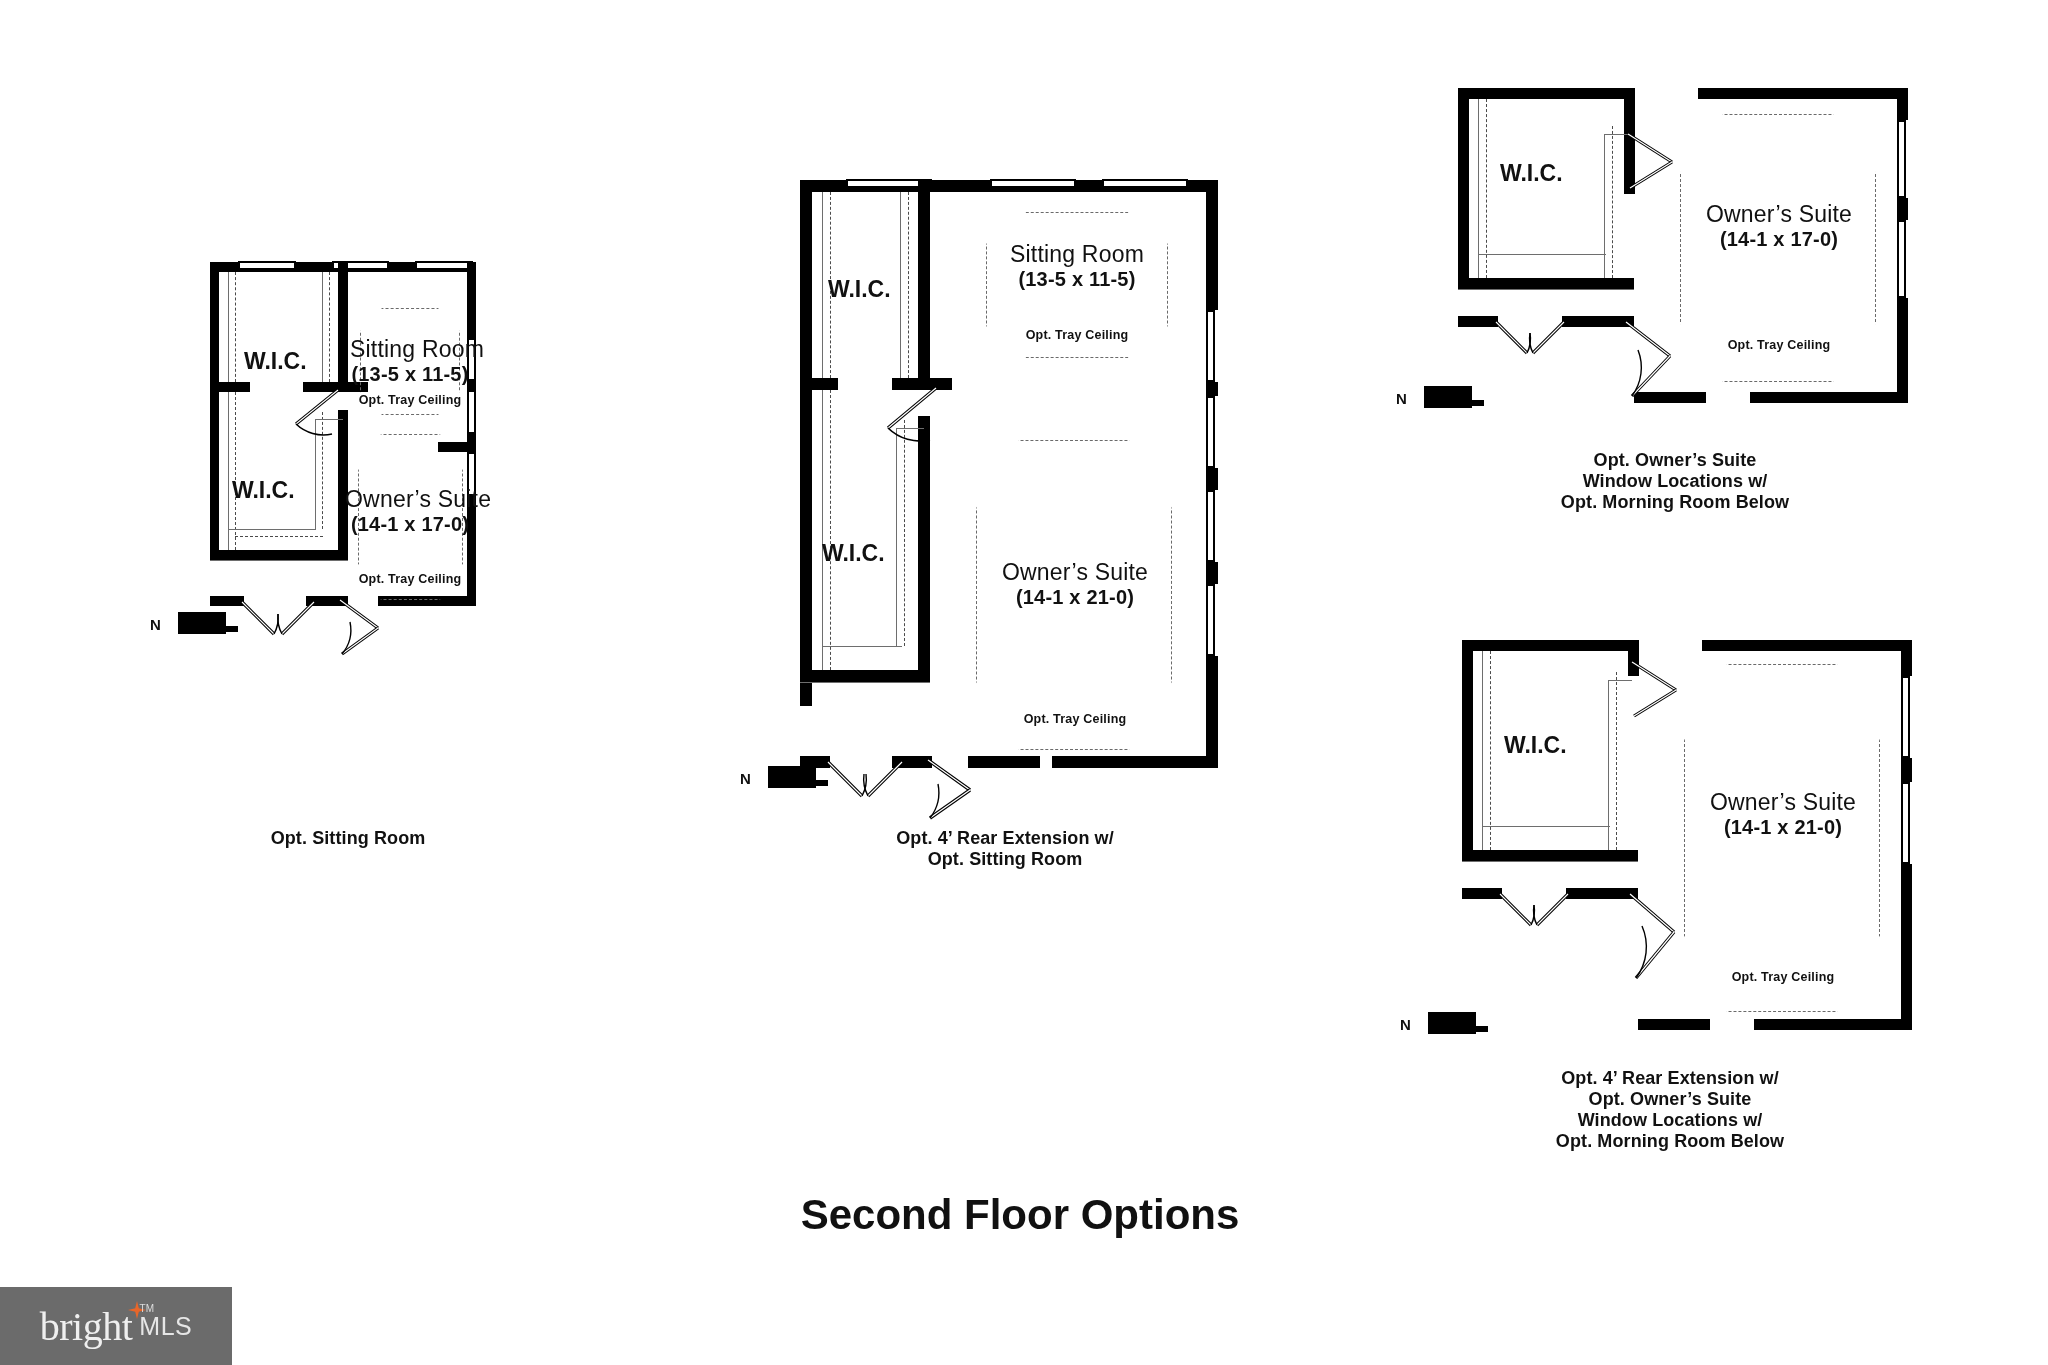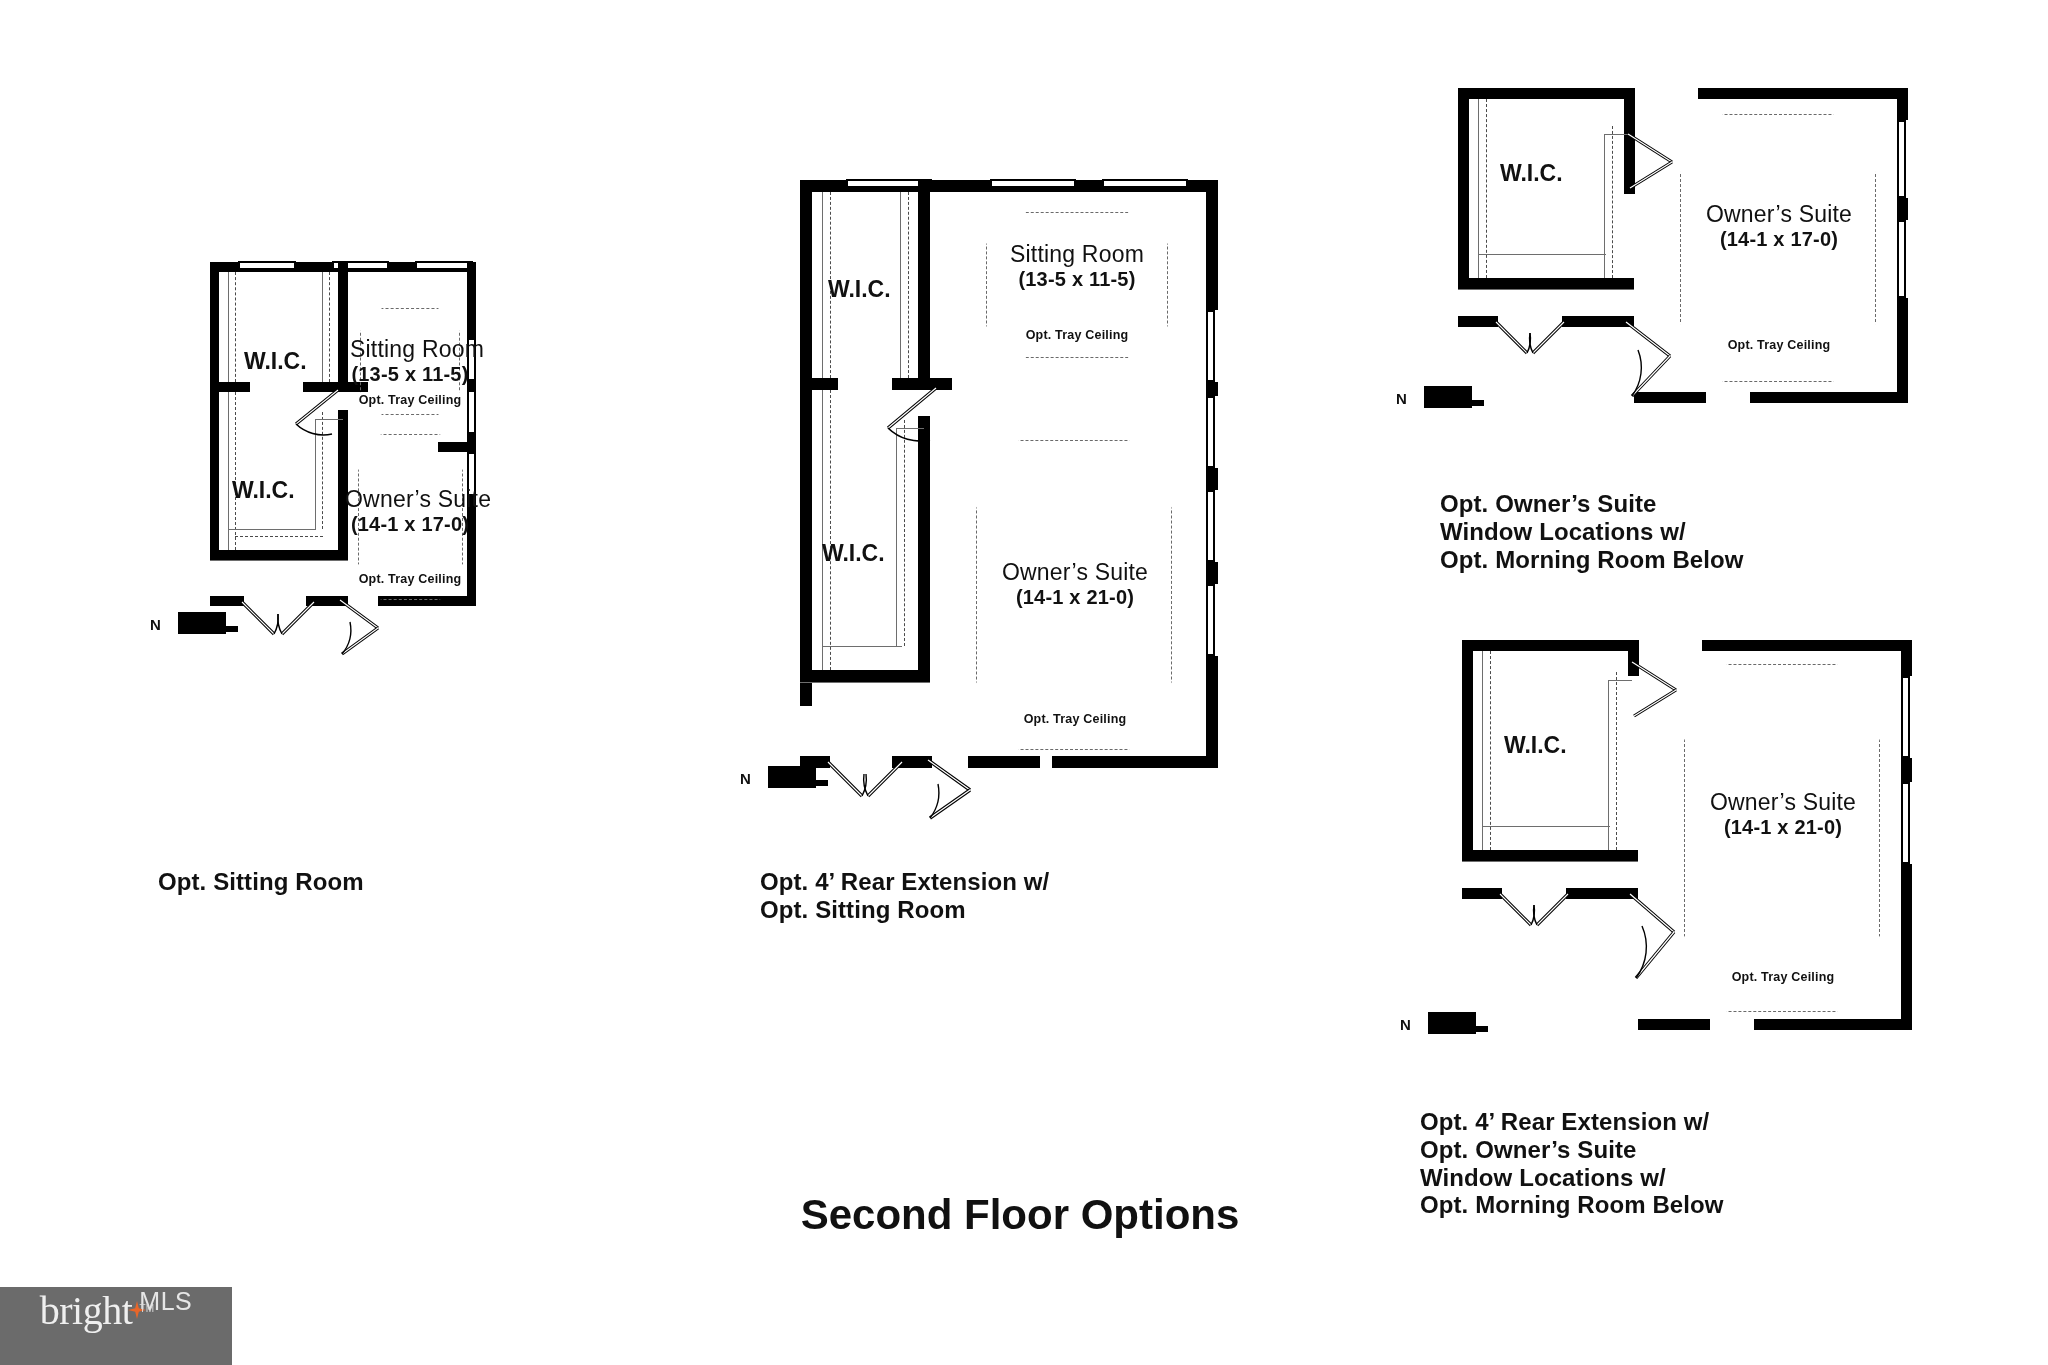--- a/index.html
+++ b/index.html
@@ -27,37 +27,37 @@
   .oct{clip-path:polygon(22% 0,78% 0,100% 22%,100% 78%,78% 100%,22% 100%,0 78%,0 22%);}
 
   
   .lbl{position:absolute;text-align:center;line-height:1.12;white-space:nowrap;}
   .lbl .rm{font-size:23px;font-weight:400;letter-spacing:.2px;}
   .lbl .dim{font-size:20px;font-weight:700;letter-spacing:.2px;}
   .wic{position:absolute;font-size:23px;font-weight:700;text-align:left;white-space:nowrap;}
   .tray-txt{position:absolute;font-size:12.5px;font-weight:700;text-align:center;white-space:nowrap;letter-spacing:.2px;}
 
   
-  .caption{position:absolute;text-align:left;font-size:24px;font-weight:700;line-height:1.16;white-space:pre-line;letter-spacing:.1px;margin-top:40px;}
+  .caption{position:absolute;text-align:center;font-size:18px;font-weight:700;line-height:1.16;white-space:pre-line;letter-spacing:.1px;}
 
   
   .title{position:absolute;text-align:center;font-size:42px;font-weight:700;line-height:1.2;white-space:pre-line;}
 
   
   .compass{position:absolute;}
   .compass .nlabel{position:absolute;font-size:15px;font-weight:700;}
   .compass .bar{position:absolute;background:#000000;}
 
   
   .swing{position:absolute;}
   .swing svg{display:block;overflow:visible;}
 
   
   .logo{position:absolute;left:0;bottom:0;width:232px;height:78px;background:#6b6b6b;
-        display:flex;align-items:flex-start;justify-content:center;}
+        display:flex;align-items:center;justify-content:center;}
   .logo .word{font-family:"Liberation Serif", serif;font-size:40px;color:#efefef;position:relative;letter-spacing:-.5px;}
   .logo .mls{font-family:"Liberation Sans", sans-serif;font-size:25px;color:#e6e6e6;margin-left:7px;letter-spacing:.5px;}
   .logo .tm{position:absolute;font-size:10px;color:#dcdcdc;top:2px;right:-12px;}
   .logo .spark{position:absolute;width:18px;height:18px;background:#e8662a;
       clip-path:polygon(50% 0,60% 40%,100% 50%,60% 60%,50% 100%,40% 60%,0 50%,40% 40%);}
 </style>
 </head>
 <body>
 
 <div class="stage">

